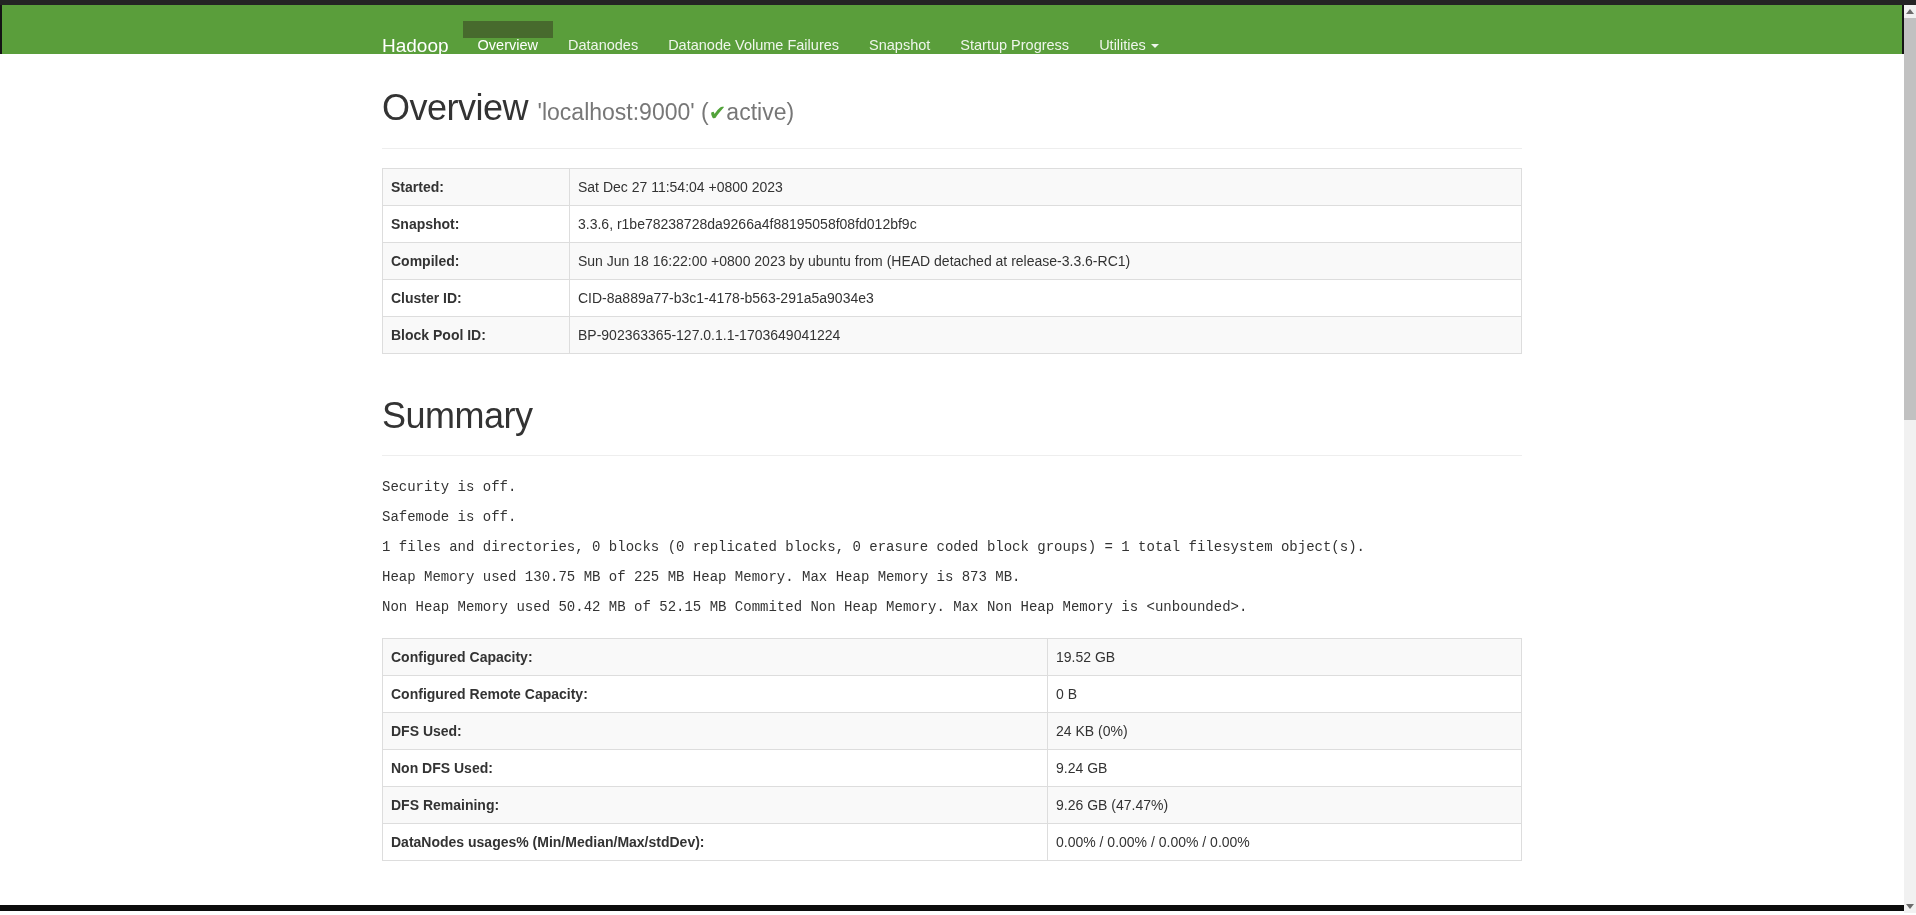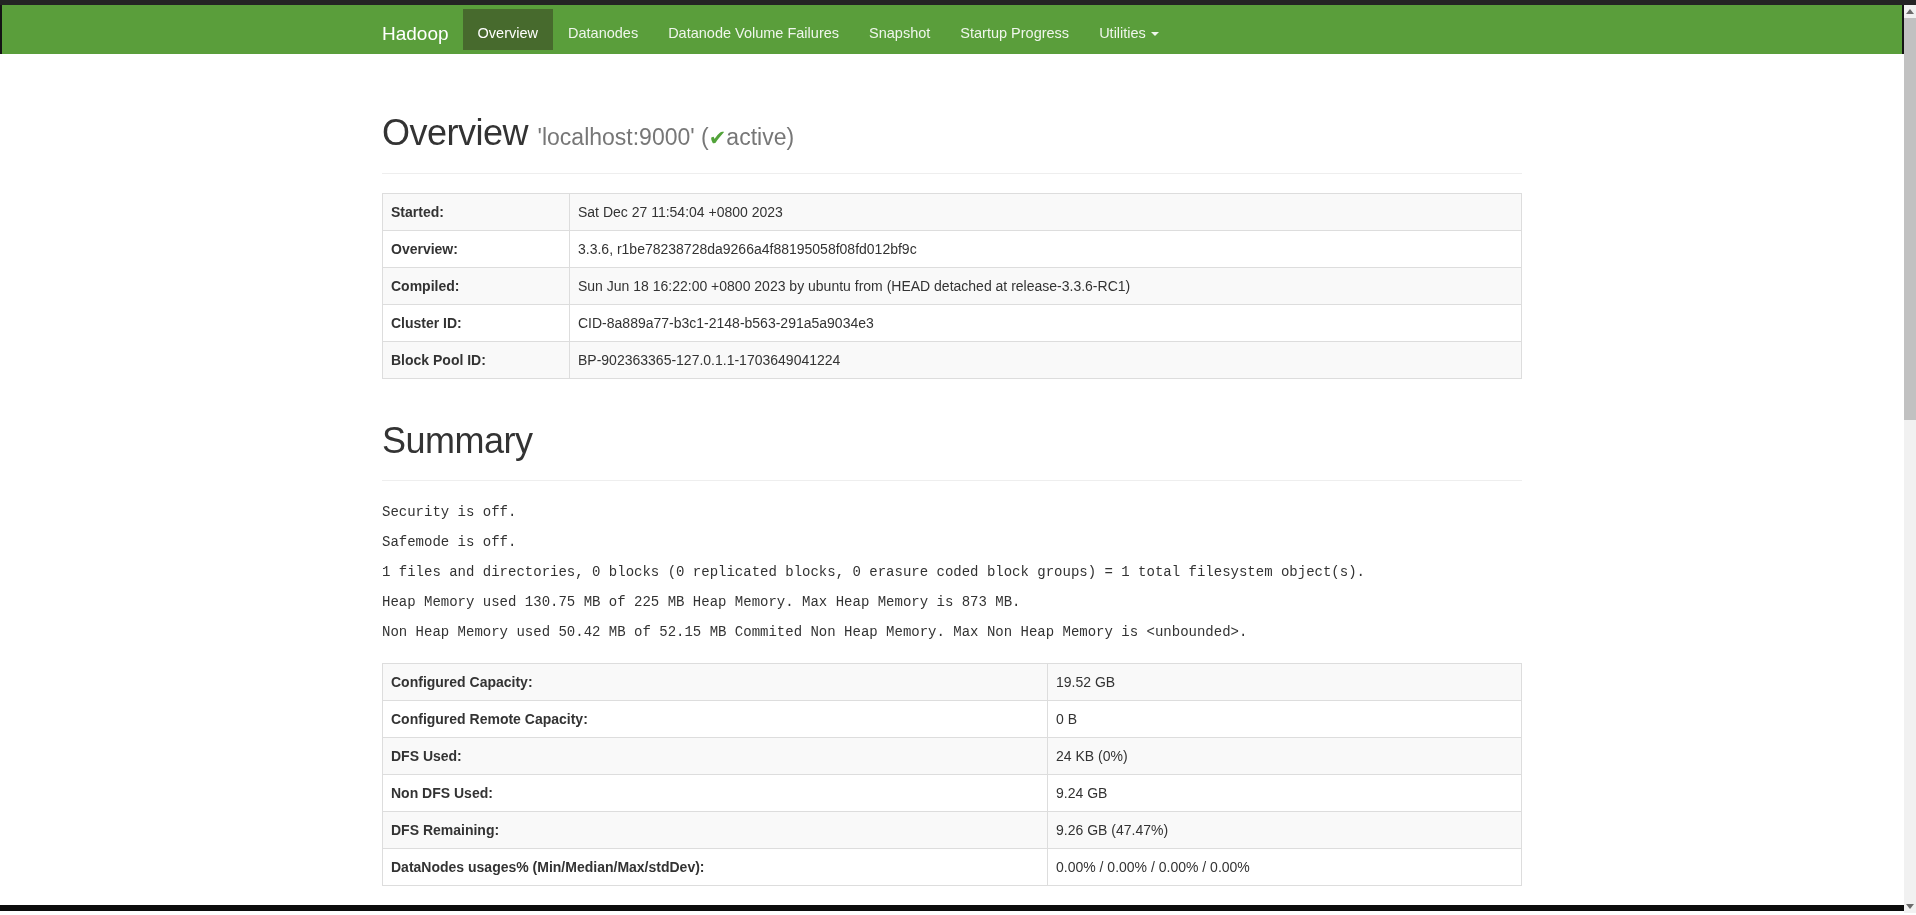--- a/index.html
+++ b/index.html
@@ -24,42 +24,42 @@
   .sb-thumb { position:absolute; top:13px; left:0; width:12px; height:402px; background:#c1c1c1; }
 
   .viewport { position:absolute; left:0; top:5px; right:12px; bottom:10px; overflow:hidden; background:#fff; }
 
   
   .navbar {
     height:49px; background:#5a9e3b;
     border-left:2px solid #141414; border-right:2px solid #141414;
   }
   .navbar-inner {
-    width:1170px; margin:0 auto; padding:4px 15px;
+    width:1170px; margin:0 auto; padding:16px 15px;
     display:flex; align-items:stretch; box-sizing:border-box; height:49px;
   }
   .brand {
     color:#ffffff; font-size:19px; line-height:49px;
     padding:0 14px 0 0; text-decoration:none; white-space:nowrap;
   }
   .nav-link {
     display:block; padding:0 15px; line-height:49px; font-size:14.5px;
     color:rgba(255,255,255,0.9); text-decoration:none; white-space:nowrap; cursor:pointer;
   }
   .nav-link.active { background:#476a2d; color:#fff; }
   .caret {
     display:inline-block; margin-left:5px; vertical-align:middle;
     border-left:4px solid transparent; border-right:4px solid transparent; border-top:4px solid rgba(255,255,255,0.9);
   }
 
   
   .container { width:1170px; margin:0 auto; padding:0 15px; box-sizing:border-box; }
 
   .page-header { border-bottom:1px solid #eee; padding-bottom:16px; }
-  .page-header.first { margin:55px 0 0; }
+  .page-header.first { margin:30px 0 0; }
   .page-header.second { margin:38px 0 0; }
   h1 {
     margin:0; font-size:36px; font-weight:400; color:#333; line-height:1.32;
     letter-spacing:-0.5px;
   }
   h1 small { font-size:23px; color:#777; font-weight:400; letter-spacing:0; }
   .check-icon { color:#52a33a; font-size:21px; }
 
   table.info { border-collapse:collapse; width:100%; margin-top:19px; background:#fff; }
   table.info td {
@@ -105,30 +105,30 @@
       </h1>
     </div>
 
     <table class="info t1">
       <tbody>
         <tr>
           <td class="lbl">Started:</td>
           <td>Sat Dec 27 11:54:04 +0800 2023</td>
         </tr>
         <tr>
-          <td class="lbl">Overview:</td>
+          <td class="lbl">Snapshot:</td>
           <td>3.3.6, r1be78238728da9266a4f88195058f08fd012bf9c</td>
         </tr>
         <tr>
           <td class="lbl">Compiled:</td>
           <td>Sun Jun 18 16:22:00 +0800 2023 by ubuntu from (HEAD detached at release-3.3.6-RC1)</td>
         </tr>
         <tr>
           <td class="lbl">Cluster ID:</td>
-          <td>CID-8a889a77-b3c1-2148-b563-291a5a9034e3</td>
+          <td>CID-8a889a77-b3c1-4178-b563-291a5a9034e3</td>
         </tr>
         <tr>
           <td class="lbl">Block Pool ID:</td>
           <td>BP-902363365-127.0.1.1-1703649041224</td>
         </tr>
       </tbody>
     </table>
 
     <div class="page-header second">
       <h1>Summary</h1>

